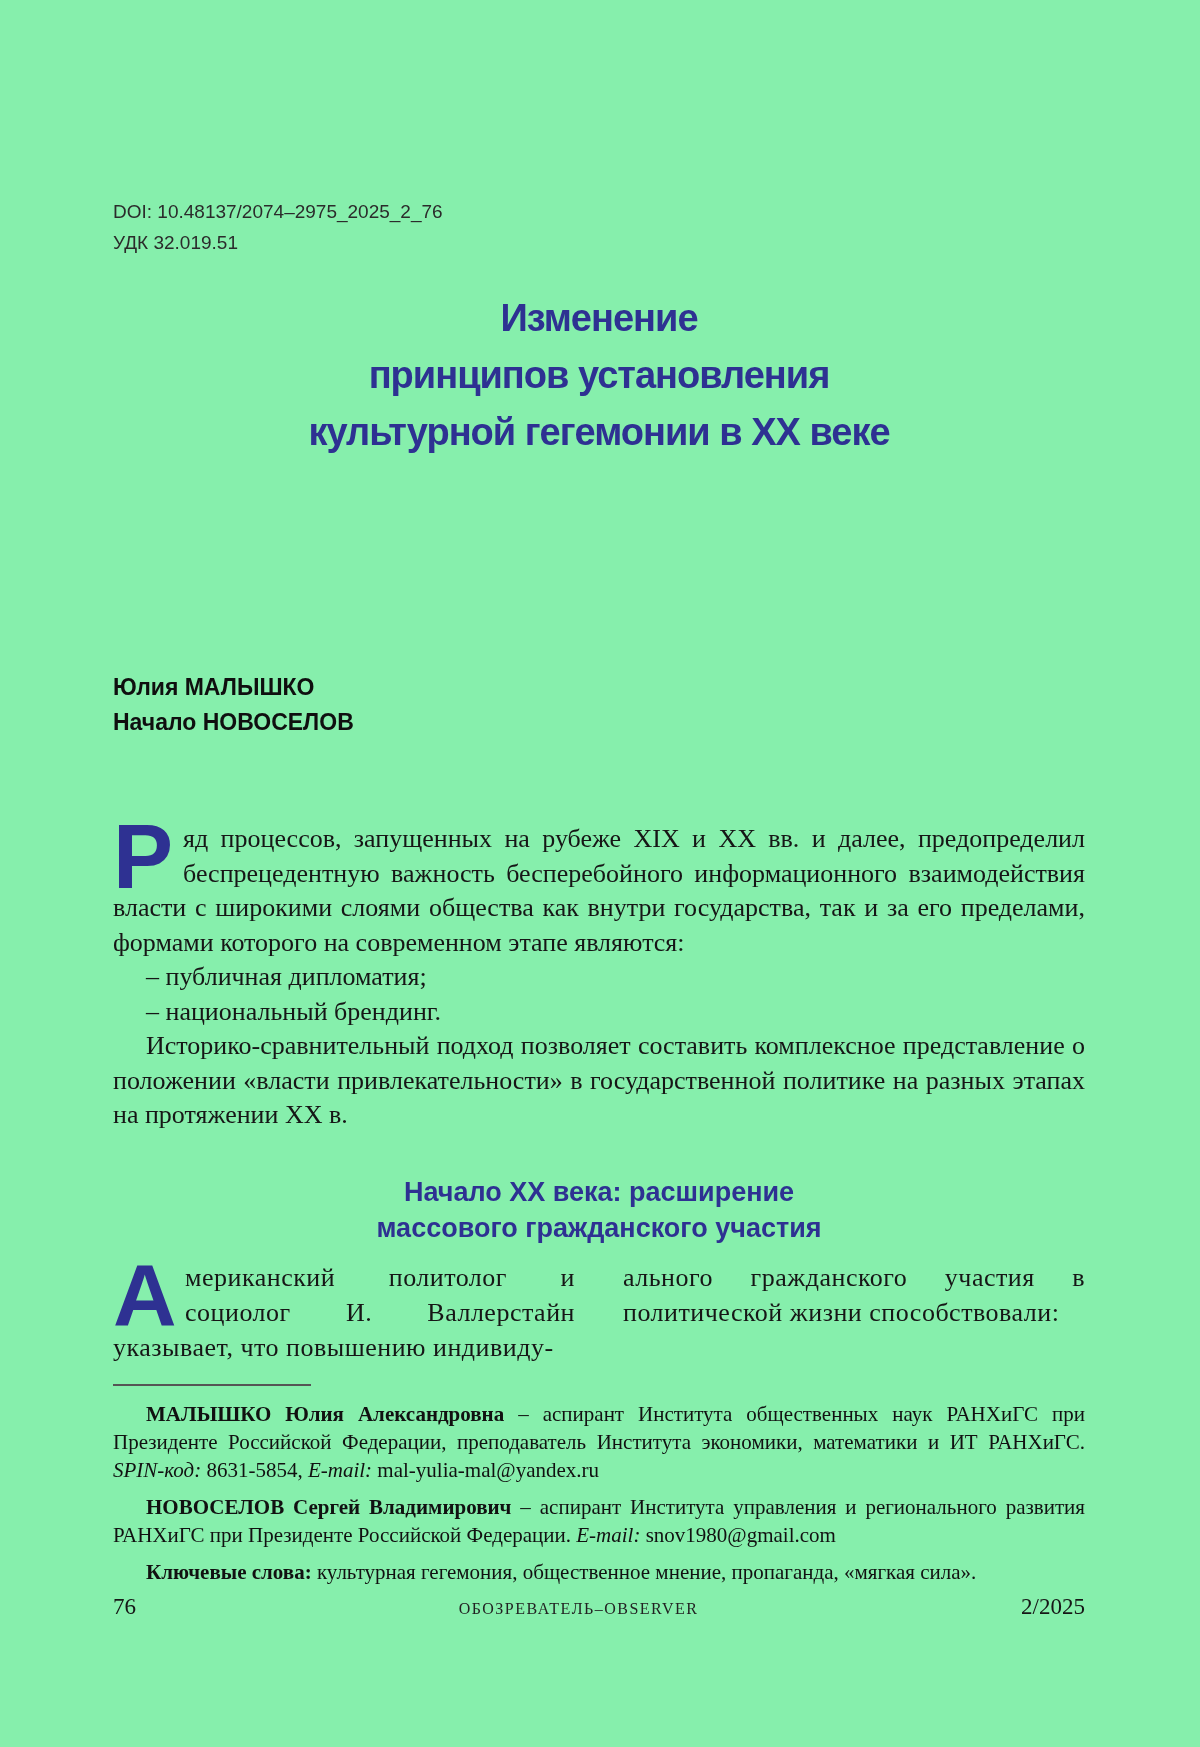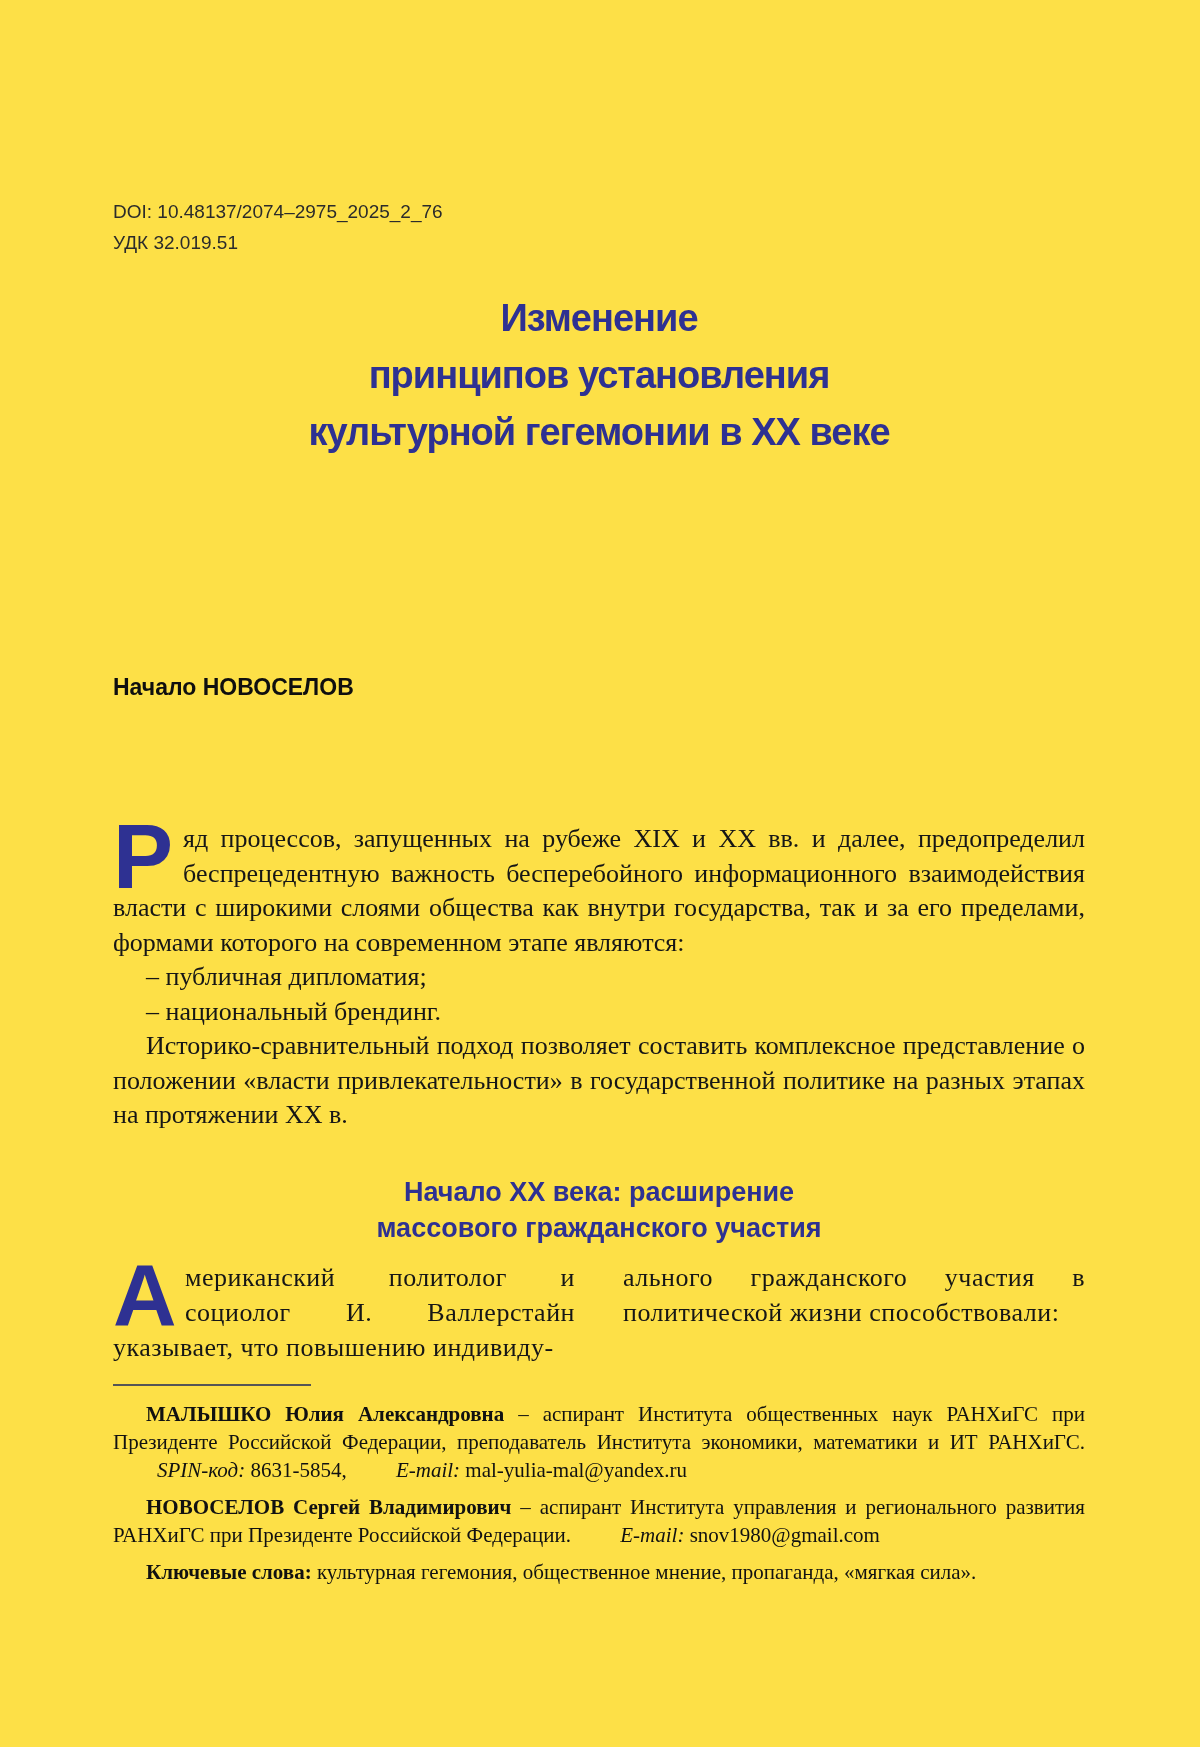--- a/index.html
+++ b/index.html
@@ -1,21 +1,21 @@
 <!DOCTYPE html>
 <html><head>
 <meta charset="utf-8">
 <style>
   * { box-sizing: border-box; }
   html, body { margin: 0; padding: 0; background: #ffffff; }
   .page {
     position: relative;
     width: 1200px;
     height: 1747px;
-    background: #fde047;
+    background: #86efac;
     font-family: "Liberation Serif", serif;
     color: #161616;
     overflow: hidden;
   }
   .content { position: absolute; left: 113px; width: 972px; }
 
   
   .meta { top: 196px; font-family: "Liberation Sans", sans-serif; font-size: 19px; line-height: 31px; color: #2b2b2b; }
 
   
@@ -69,21 +69,21 @@
     line-height: 64px;
     color: #2e3192;
     margin: 3px 8px 0 0;
   }
 
   
   .fn-rule { top: 1384px; width: 198px; height: 0; border-top: 2px solid #555; }
   .footnotes { top: 1400px; font-size: 21px; line-height: 28px; text-align: justify; color: #111; }
   .footnotes p { margin: 0 0 9px 0; text-indent: 33px; }
   .fn-bold { font-weight: 700; }
-  .fn-italic { font-style: italic; margin-left: 44px; }
+  .fn-italic { font-style: italic; }
 
   
   .footer {
     top: 1594px;
     display: flex;
     justify-content: space-between;
     align-items: baseline;
   }
   .footer .page-num, .footer .issue { font-size: 23px; }
   .footer .journal { font-size: 16px; letter-spacing: 1.5px; color: #222; }
@@ -98,20 +98,21 @@
     <div>УДК 32.019.51</div>
   </div>
 
   <div class="content title">
     <div>Изменение</div>
     <div>принципов установления</div>
     <div>культурной гегемонии в XX веке</div>
   </div>
 
   <div class="content authors">
+    <div>Юлия МАЛЫШКО</div>
     <div>Начало НОВОСЕЛОВ</div>
   </div>
 
   <div class="content intro">
     <div>
       <span class="dropcap">Р</span><span>яд процессов, запущенных на рубеже XIX и XX вв. и далее, предопределил беспрецедентную важность бесперебойного информационного взаимодействия власти с широкими слоями общества как внутри государства, так и за его пределами, формами которого на современном этапе являются:</span>
     </div>
     <div class="list-item">– публичная дипломатия;</div>
     <div class="list-item">– национальный брендинг.</div>
     <div class="indent">Историко-сравнительный подход позволяет составить комплексное представление о положении «власти привлекательности» в государственной политике на разных этапах на протяжении XX в.</div>
@@ -132,14 +133,19 @@
   </div>
 
   <div class="content fn-rule"></div>
 
   <div class="content footnotes">
     <p><span class="fn-bold">МАЛЫШКО Юлия Александровна</span><span> – аспирант Института общественных наук РАНХиГС при Президенте Российской Федерации, преподаватель Института экономики, математики и ИТ РАНХиГС. </span><span class="fn-italic">SPIN-код:</span><span> 8631-5854, </span><span class="fn-italic">E-mail:</span><span> mal-yulia-mal@yandex.ru</span></p>
     <p><span class="fn-bold">НОВОСЕЛОВ Сергей Владимирович</span><span> – аспирант Института управления и регионального развития РАНХиГС при Президенте Российской Федерации. </span><span class="fn-italic">E-mail:</span><span> snov1980@gmail.com</span></p>
     <p><span class="fn-bold">Ключевые слова:</span><span> культурная гегемония, общественное мнение, пропаганда, «мягкая сила».</span></p>
   </div>
 
+  <div class="content footer">
+    <span class="page-num">76</span>
+    <span class="journal">ОБОЗРЕВАТЕЛЬ–OBSERVER</span>
+    <span class="issue">2/2025</span>
+  </div>
 
 </div>
 
 </body></html>

